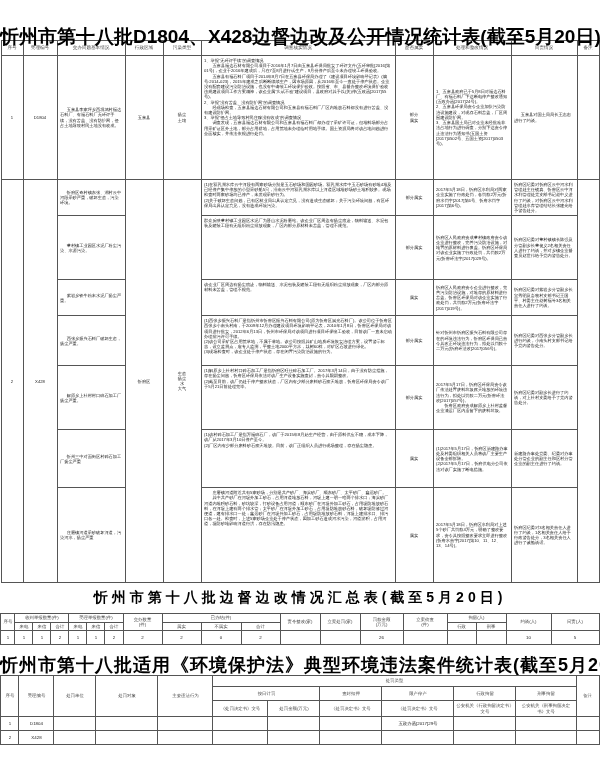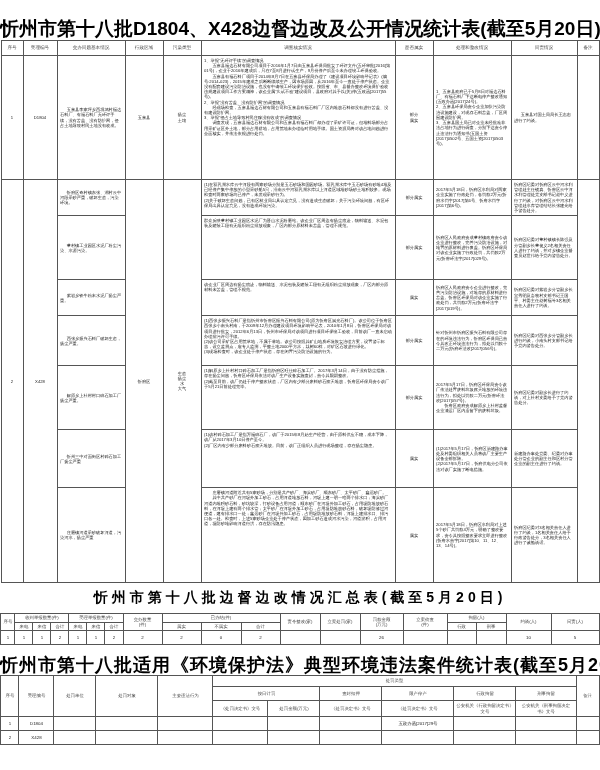--- a/index.html
+++ b/index.html
@@ -1,20 +1,20 @@
 <!DOCTYPE html>
 <html><head>
 <meta charset="utf-8">
 <style>
   *{box-sizing:border-box;margin:0;padding:0}
   html,body{background:#fff}
   body{width:600px;font-family:"Liberation Sans","DejaVu Sans",sans-serif;color:#000}
   .page{position:relative;width:600px;height:770px;background:#fff;overflow:hidden}
   .title{font-weight:bold;text-align:center;color:#000;white-space:nowrap}
-  .title1{font-size:19px;padding-top:16px;height:40px}
+  .title1{font-size:19px;padding-top:24px;height:40px}
   .title2{font-size:14px;letter-spacing:4px;padding-top:6px;height:30px}
   .title3{font-size:18px;letter-spacing:1px;padding-top:8px;height:30px}
   table{border-collapse:collapse;table-layout:fixed;width:598px;margin:0 auto;background:#fff}
   td,th{border:0.6px solid #555;overflow:hidden;vertical-align:middle;text-align:center;color:#222}
   
   .t1{font-size:4.2px;line-height:5.2px}
   .t1 th{font-size:4.6px;font-weight:normal;height:15px;color:#444}
   .t1 td.l{text-align:left;vertical-align:top;padding:2px 2.5px}
   .t1 td.m{text-align:left;vertical-align:middle;padding:2px 2.5px}
   .pre{white-space:pre-wrap}

